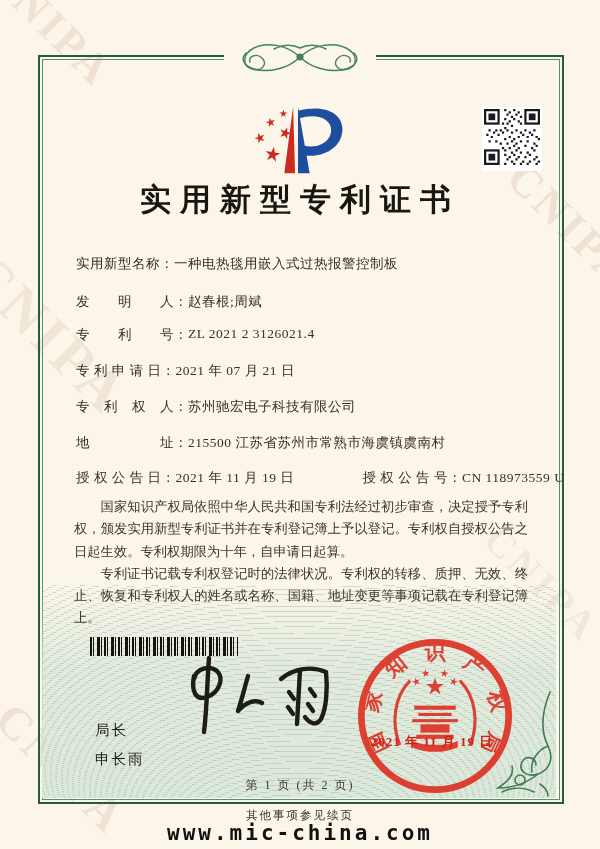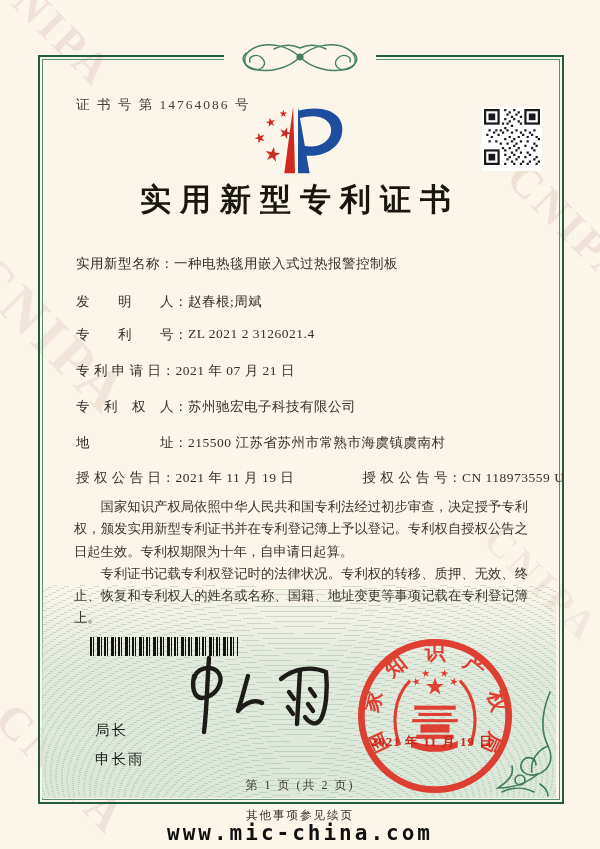--- a/index.html
+++ b/index.html
@@ -121,21 +121,20 @@
       <path d="M60 4 C50 28 52 46 58 58 C64 70 60 82 48 86 C36 90 28 82 32 74 C36 67 46 69 46 77"></path>
       <path d="M58 58 C48 62 40 72 42 84"></path>
       <path d="M48 86 C36 96 22 100 8 100 C20 92 24 86 22 78"></path>
       <circle cx="30" cy="92" r="5"></circle>
       <path d="M12 104 C22 99 34 99 44 104 M50 96 C56 100 58 104 58 108"></path>
     </g>
   </svg>
 </div>
 
 <div class="content">
-  <div class="cert-no">证 书 号 第 14764086 号</div>
 
   <div class="logo">
     <svg width="118" height="78" viewBox="0 0 120 80">
       <path d="M56 6 L47 74 L58 74 Z" fill="#cf2a20"></path>
       <path d="M61 6 L61 74 L73 74 Z" fill="#1d4f9e"></path>
       <path d="M61 10 C93 2 110 16 106 34 C103 49 86 58 68 56 L67 46 C82 49 94 42 95 31 C96 18 80 12 62 18 Z" fill="#1d4f9e"></path>
       <g fill="#cf2a20">
         <use href="#st5" transform="translate(46,13) scale(4.2)"></use>
         <use href="#st5" transform="translate(33,22) scale(5) rotate(-12)"></use>
         <use href="#st5" transform="translate(22,38) scale(5.6) rotate(-20)"></use>

